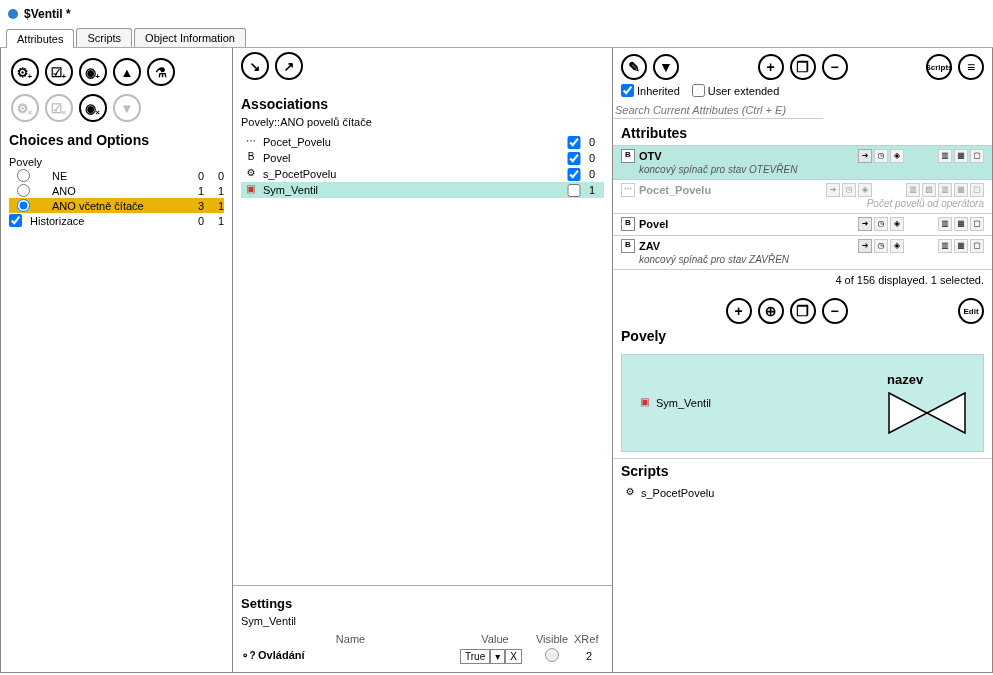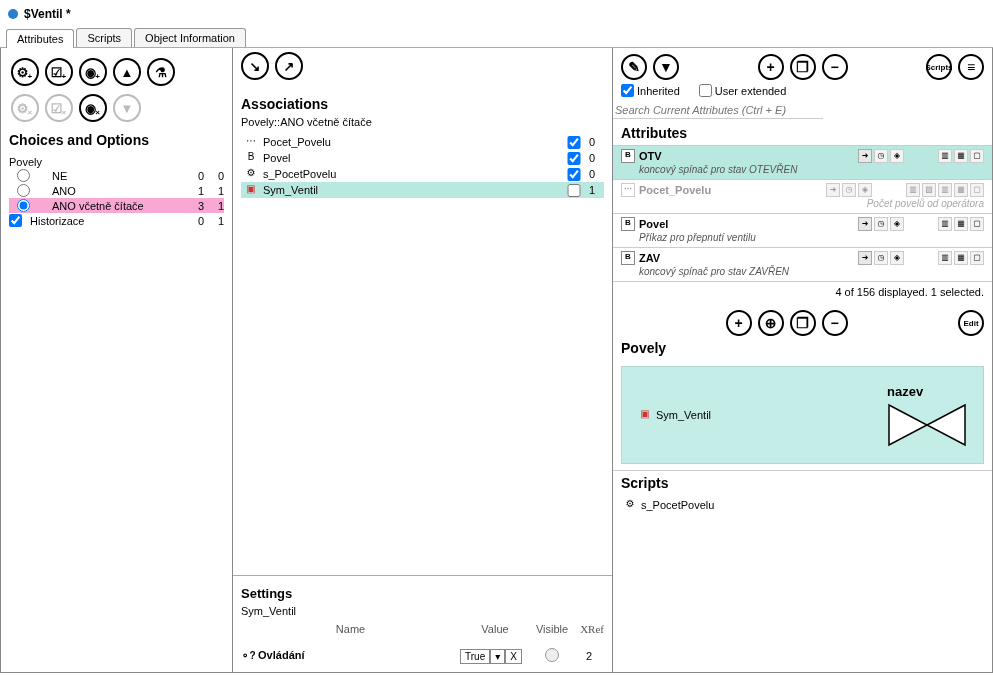--- a/index.html
+++ b/index.html
@@ -16,47 +16,47 @@
 .col-right { flex: 1; border: 1px solid #888; border-top: none; border-left: none; display: flex; flex-direction: column; overflow: hidden; }
 .toolbar-row { display: flex; gap: 6px; padding: 4px 2px; }
 .circle-btn { width: 28px; height: 28px; border: 2px solid #000; border-radius: 50%; background: #fff; display: flex; align-items: center; justify-content: center; font-size: 13px; font-weight: bold; cursor: pointer; }
 .circle-btn.dim { border-color: #bbb; color: #bbb; }
 .circle-btn .plus-sub { font-size: 8px; position: relative; top: 4px; left: -1px; }
 .section-h { font-size: 14px; font-weight: bold; margin: 6px 0 4px 0; }
 .opt-cat { margin-top: 8px; font-size: 11px; }
 .opt-row { display: flex; align-items: center; padding: 1px 0; }
 .opt-row .lbl { flex: 1; padding-left: 18px; }
 .opt-row .c1, .opt-row .c2 { width: 20px; text-align: right; }
-.opt-row.sel { background: #f9a8d4; }
+.opt-row.sel { background: #eab308; }
 .radio, .chk { margin-right: 4px; margin-left: 8px; }
 .assoc-block { padding: 6px 8px; flex: 1; overflow: auto; }
 .assoc-row { display: flex; align-items: center; padding: 1px 2px; }
 .assoc-row .ic { width: 16px; height: 14px; margin-right: 4px; font-size: 10px; text-align: center; }
 .assoc-row .nm { flex: 1; }
 .assoc-row .ck { width: 16px; }
 .assoc-row .num { width: 20px; text-align: center; }
 .assoc-row.sel { background: #b8e8e0; }
 .settings-block { border-top: 1px solid #aaa; padding: 4px 8px 8px 8px; }
 .settings-grid { display: flex; font-size: 10px; color: #555; margin-top: 6px; }
 .settings-grid .colA { flex: 1; text-align: center; }
 .settings-grid .colB { width: 70px; text-align: center; }
 .settings-grid .colC { width: 44px; text-align: center; }
-.settings-grid .colD { width: 30px; text-align: right; font-family: Liberation Serif, serif; }
-.settings-row { display: flex; align-items: center; margin-top: 13px; }
+.settings-grid .colD { width: 30px; text-align: left; }
+.settings-row { display: flex; align-items: center; margin-top: 3px; }
 .settings-row .colA { flex: 1; font-weight: bold; }
 .settings-row .colB { width: 70px; }
 .settings-row .colC { width: 44px; text-align: center; }
 .settings-row .colD { width: 30px; text-align: center; }
 .val-box { display: flex; }
 .val-box .vb { border: 1px solid #888; padding: 1px 4px; background: #fff; font-size: 10px; }
 .right-tool { display: flex; align-items: center; gap: 6px; padding: 6px 8px 2px 8px; }
 .right-tool .spacer { flex: 1; }
 .small-circ { width: 26px; height: 26px; border: 2px solid #000; border-radius: 50%; display: flex; align-items: center; justify-content: center; font-size: 14px; font-weight: bold; cursor: pointer; }
 .small-circ.txt { font-size: 8px; border-width: 2px; }
-.filter-row { display: flex; align-items: center; gap: 19px; padding: 2px 8px; }
+.filter-row { display: flex; align-items: center; gap: 12px; padding: 2px 8px; }
 .filter-row label { display: flex; align-items: center; gap: 3px; }
 .search-box { margin: 3px 8px 4px 0; }
 .search-box input { width: 210px; border: none; border-bottom: 1px solid #ccc; font-style: italic; color: #888; padding: 2px; }
 .attr-head { font-weight: bold; font-size: 14px; padding: 2px 8px 4px 8px; }
 .attr-item { border-top: 1px solid #ccc; padding: 3px 8px 4px 8px; }
 .attr-item.sel { background: #b8e8e0; }
 .attr-item.dim { color: #999; }
 .attr-line1 { display: flex; align-items: center; }
 .attr-line1 .ic { width: 14px; height: 14px; background: #fff; border: 1px solid #888; margin-right: 4px; font-size: 8px; font-weight: bold; text-align: center; }
 .attr-line1 .nm { flex: 1; font-weight: bold; }
@@ -135,21 +135,21 @@
     </div>
   </div>
 
   <div class="col-mid">
     <div class="toolbar-row" style="padding-left:8px">
       <div class="circle-btn">↘</div>
       <div class="circle-btn">↗</div>
     </div>
     <div class="assoc-block">
       <div class="section-h">Associations</div>
-      <div style="margin-bottom:6px;">Povely::ANO včetně čítače</div>
+      <div style="margin-bottom:6px;">Povely::ANO povelů čítače</div>
 
       <div class="assoc-row">
         <span class="ic">⋯</span>
         <span class="nm">Pocet_Povelu</span>
         <input type="checkbox" class="ck" checked="" style="">
         <span class="num">0</span>
       </div>
       <div class="assoc-row">
         <span class="ic">B</span>
         <span class="nm">Povel</span>
@@ -262,21 +262,20 @@
         <div class="badges">
           <span class="badge arrow">➜</span>
           <span class="badge">◷</span>
           <span class="badge">◈</span>
           <span style="width:30px"></span>
           <span class="badge">▥</span>
           <span class="badge">▦</span>
           <span class="badge">▢</span>
         </div>
       </div>
-      <div class="desc">Příkaz pro přepnutí ventilu</div>
     </div>
     <div class="attr-item">
       <div class="attr-line1">
         <span class="ic">B</span>
         <span class="nm">ZAV</span>
         <div class="badges">
           <span class="badge arrow">➜</span>
           <span class="badge">◷</span>
           <span class="badge">◈</span>
           <span style="width:30px"></span>

